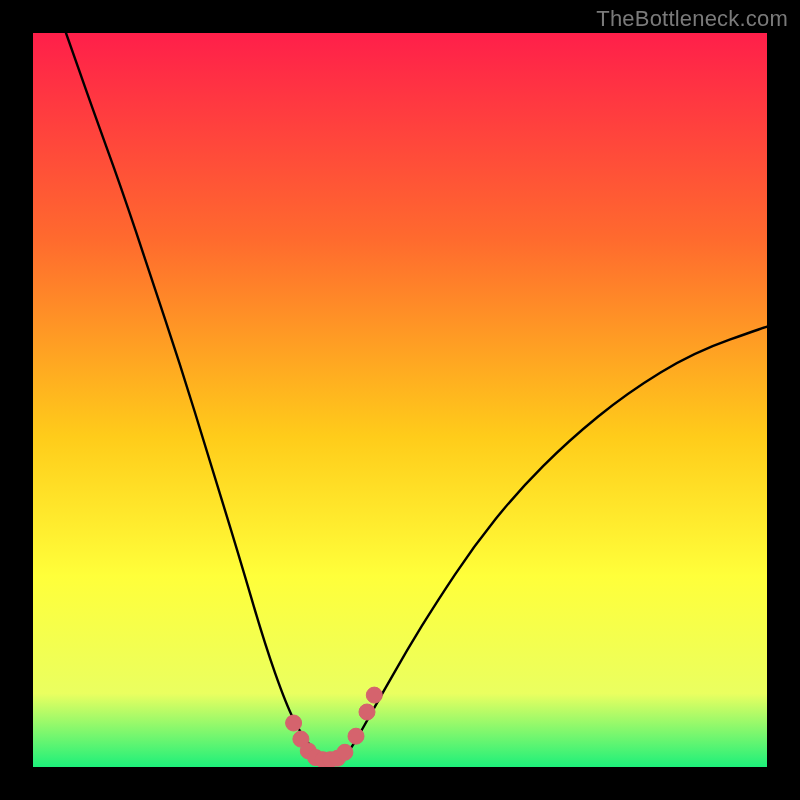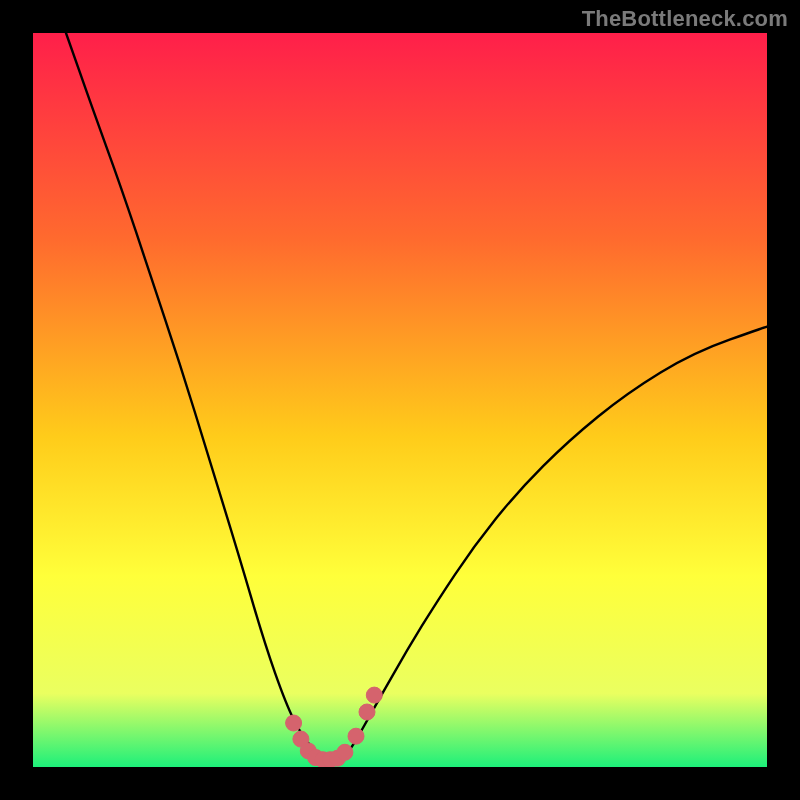--- a/index.html
+++ b/index.html
@@ -26,21 +26,21 @@
     width: 734px;
     height: 734px;
     overflow: hidden;
   }
   .watermark {
     position: absolute;
     top: 6px;
     right: 12px;
     color: #7a7a7a;
     font-size: 22px;
-    font-weight: 700;
+    font-weight: 400;
     letter-spacing: 0.2px;
     user-select: none;
   }
   svg {
     display: block;
   }
 </style>
 </head>
 <body>
 

